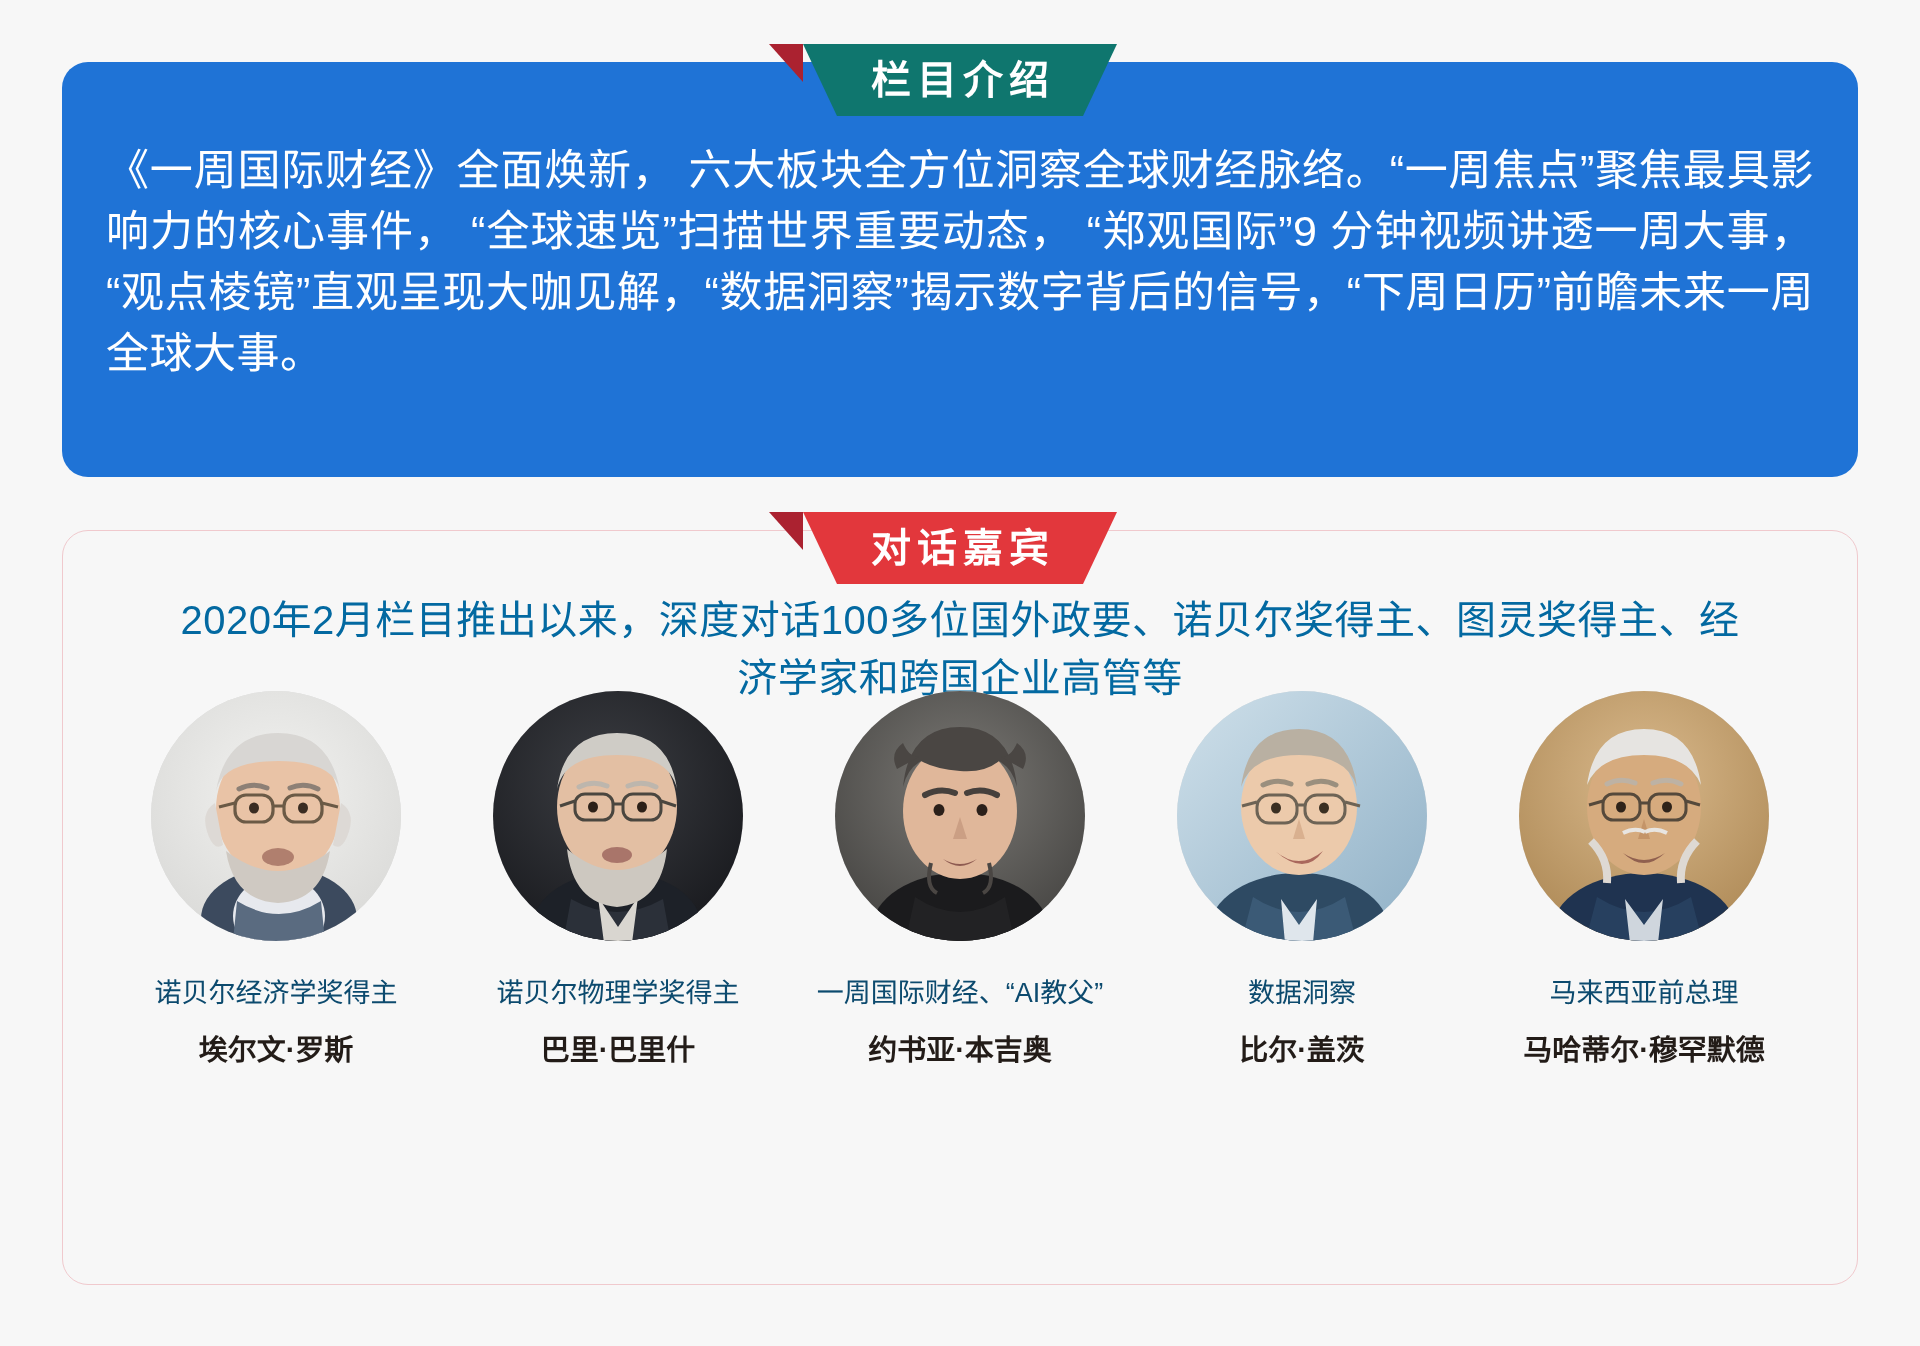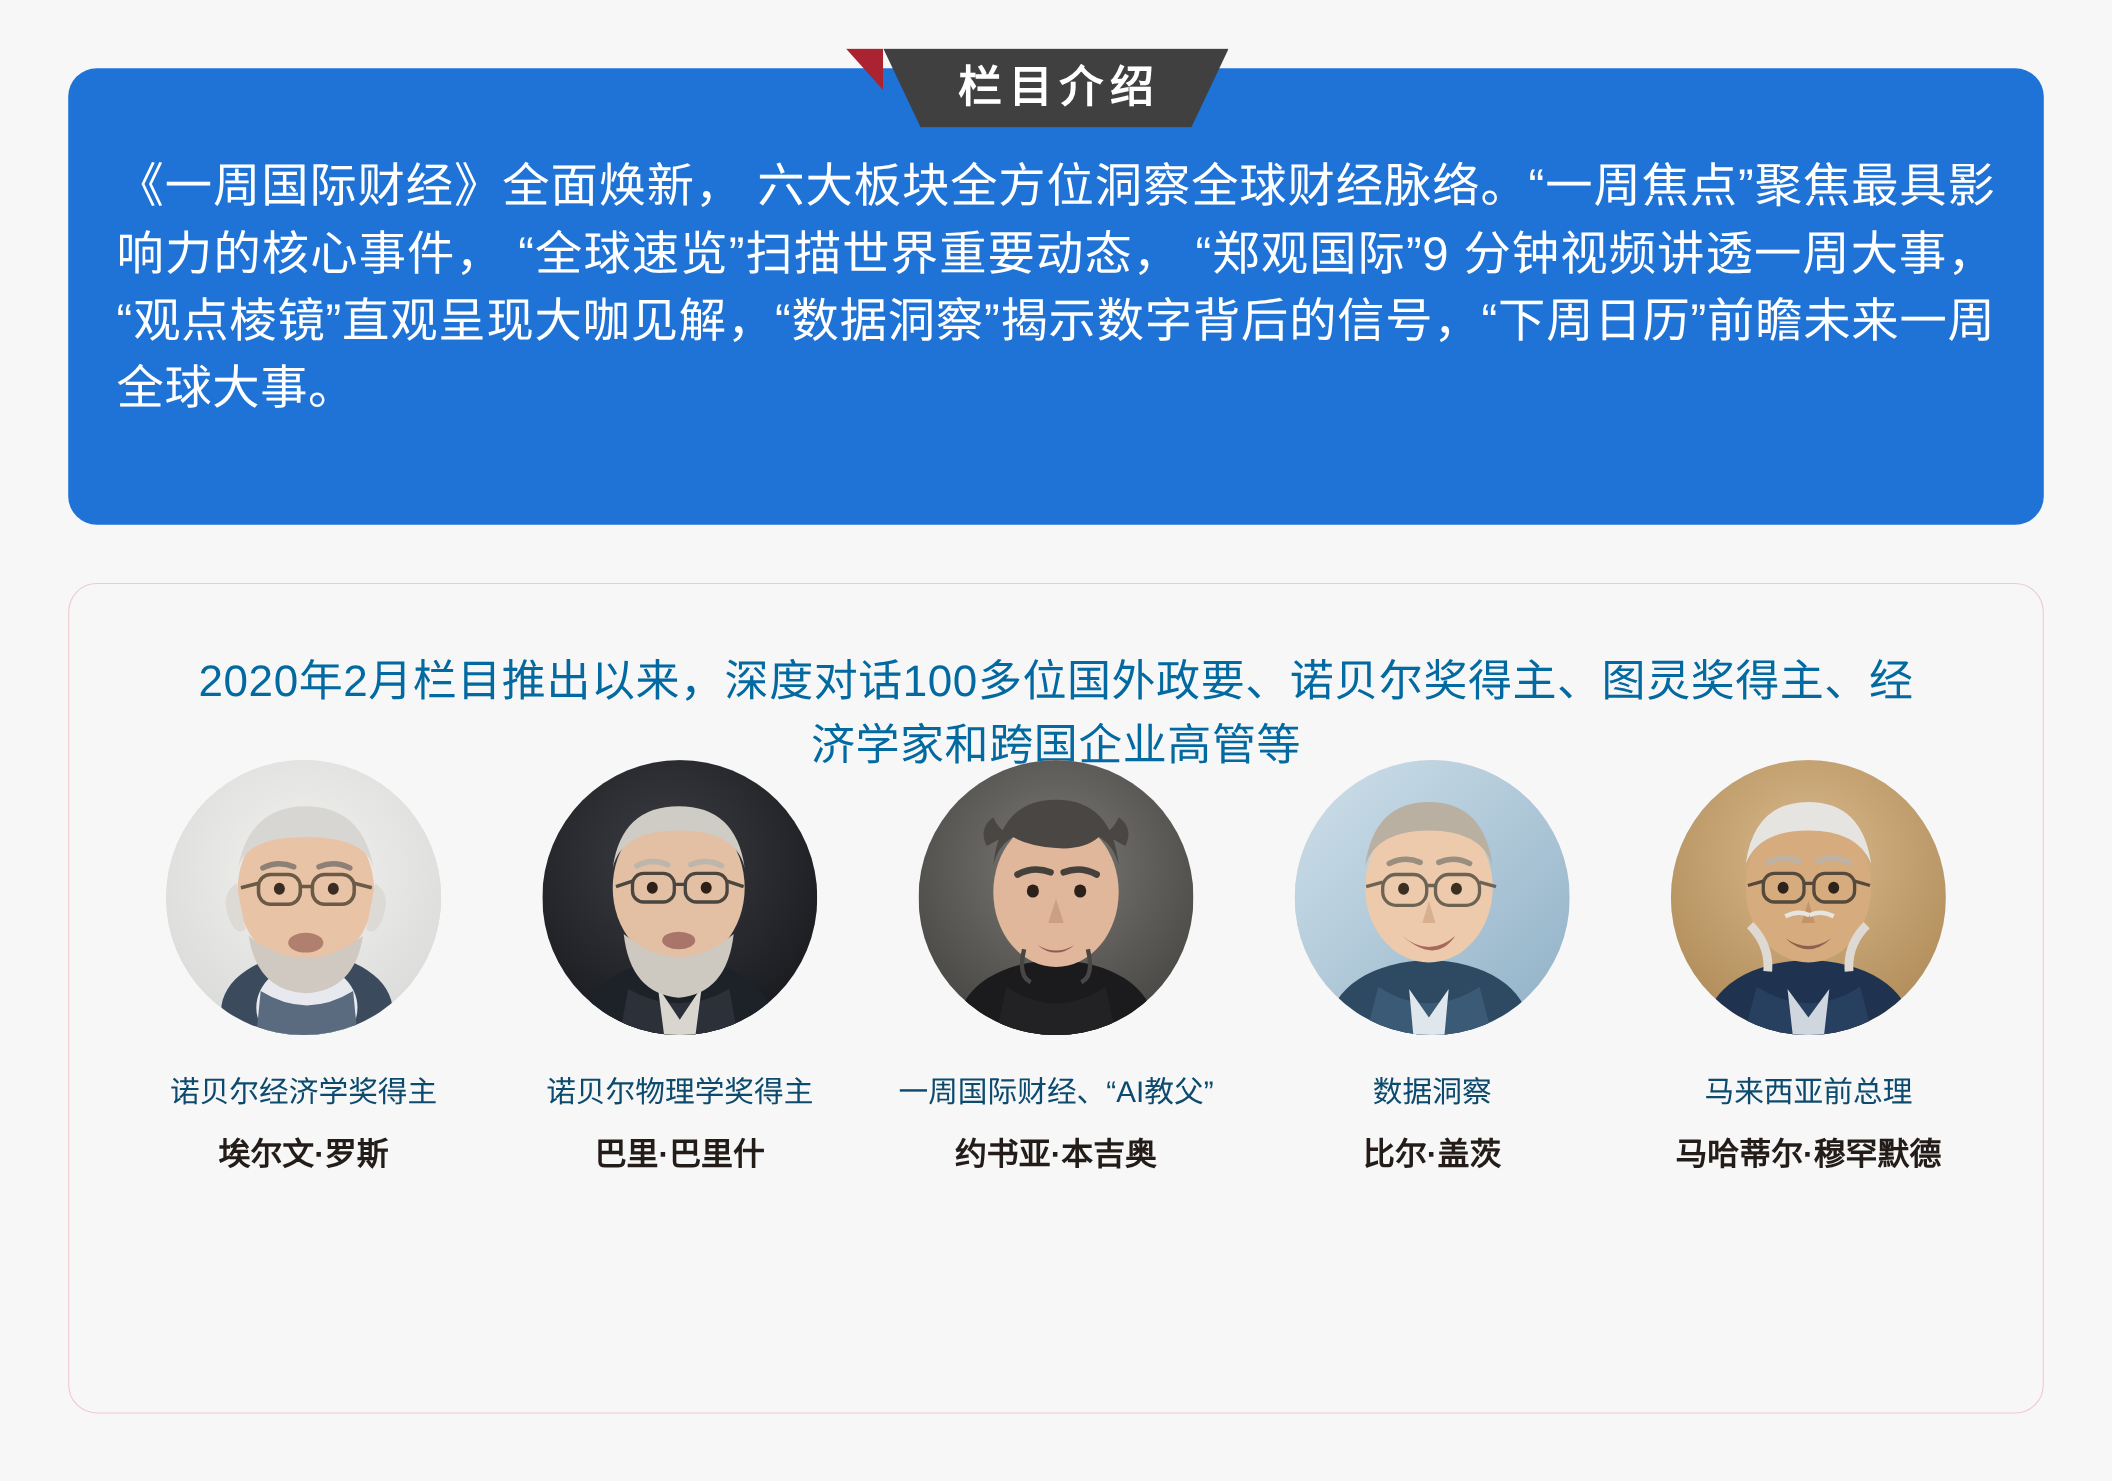--- a/index.html
+++ b/index.html
@@ -158,21 +158,21 @@
 <body>
 
 <div class="page">
 
   <div class="intro-card">
     <div class="intro-text">《一周国际财经》全面焕新， 六大板块全方位洞察全球财经脉络。“一周焦点”聚焦最具影响力的核心事件， “全球速览”扫描世界重要动态， “郑观国际”9 分钟视频讲透一周大事，“观点棱镜”直观呈现大咖见解，“数据洞察”揭示数字背后的信号，“下周日历”前瞻未来一周全球大事。</div>
   </div>
 
   <div class="ribbon" style="top: 44px; width: 314px;">
     <div class="tail-l" style="left: -34px; width: 34px; height: 38px; clip-path: polygon(0px 0px, 100% 0px, 100% 100%, 0px 0px); background: rgb(171, 34, 48);"></div>
-    <div class="main" style="clip-path: polygon(0px 0px, 100% 0px, calc(100% - 34px) 100%, 34px 100%); background: #404040;">
+    <div class="main" style="clip-path: polygon(0px 0px, 100% 0px, calc(100% - 34px) 100%, 34px 100%); background: #0f766e;">
       <span class="ribbon-text">栏目介绍</span>
     </div>
   </div>
 
   <div class="guests-card">
     <div class="guests-heading">2020年2月栏目推出以来，深度对话100多位国外政要、诺贝尔奖得主、图灵奖得主、经济学家和跨国企业高管等</div>
 
     <div class="guests-row">
 
       <div class="guest">
@@ -340,14 +340,20 @@
             <path d="M104 142 q12 -6 22 -1 M148 142 q-12 -6 -22 -1" stroke="#e8e5e1" stroke-width="4" fill="none"></path>
           </svg>
         </div>
         <div class="guest-title">马来西亚前总理</div>
         <div class="guest-name">马哈蒂尔·穆罕默德</div>
       </div>
 
     </div>
   </div>
 
+  <div class="ribbon" style="top: 512px; width: 314px;">
+    <div class="tail-l" style="left: -34px; width: 34px; height: 38px; clip-path: polygon(0px 0px, 100% 0px, 100% 100%, 0px 0px); background: rgb(171, 34, 48);"></div>
+    <div class="main" style="clip-path: polygon(0px 0px, 100% 0px, calc(100% - 34px) 100%, 34px 100%); background: rgb(226, 55, 60);">
+      <span class="ribbon-text">对话嘉宾</span>
+    </div>
+  </div>
 
 </div>
 
 </body></html>

